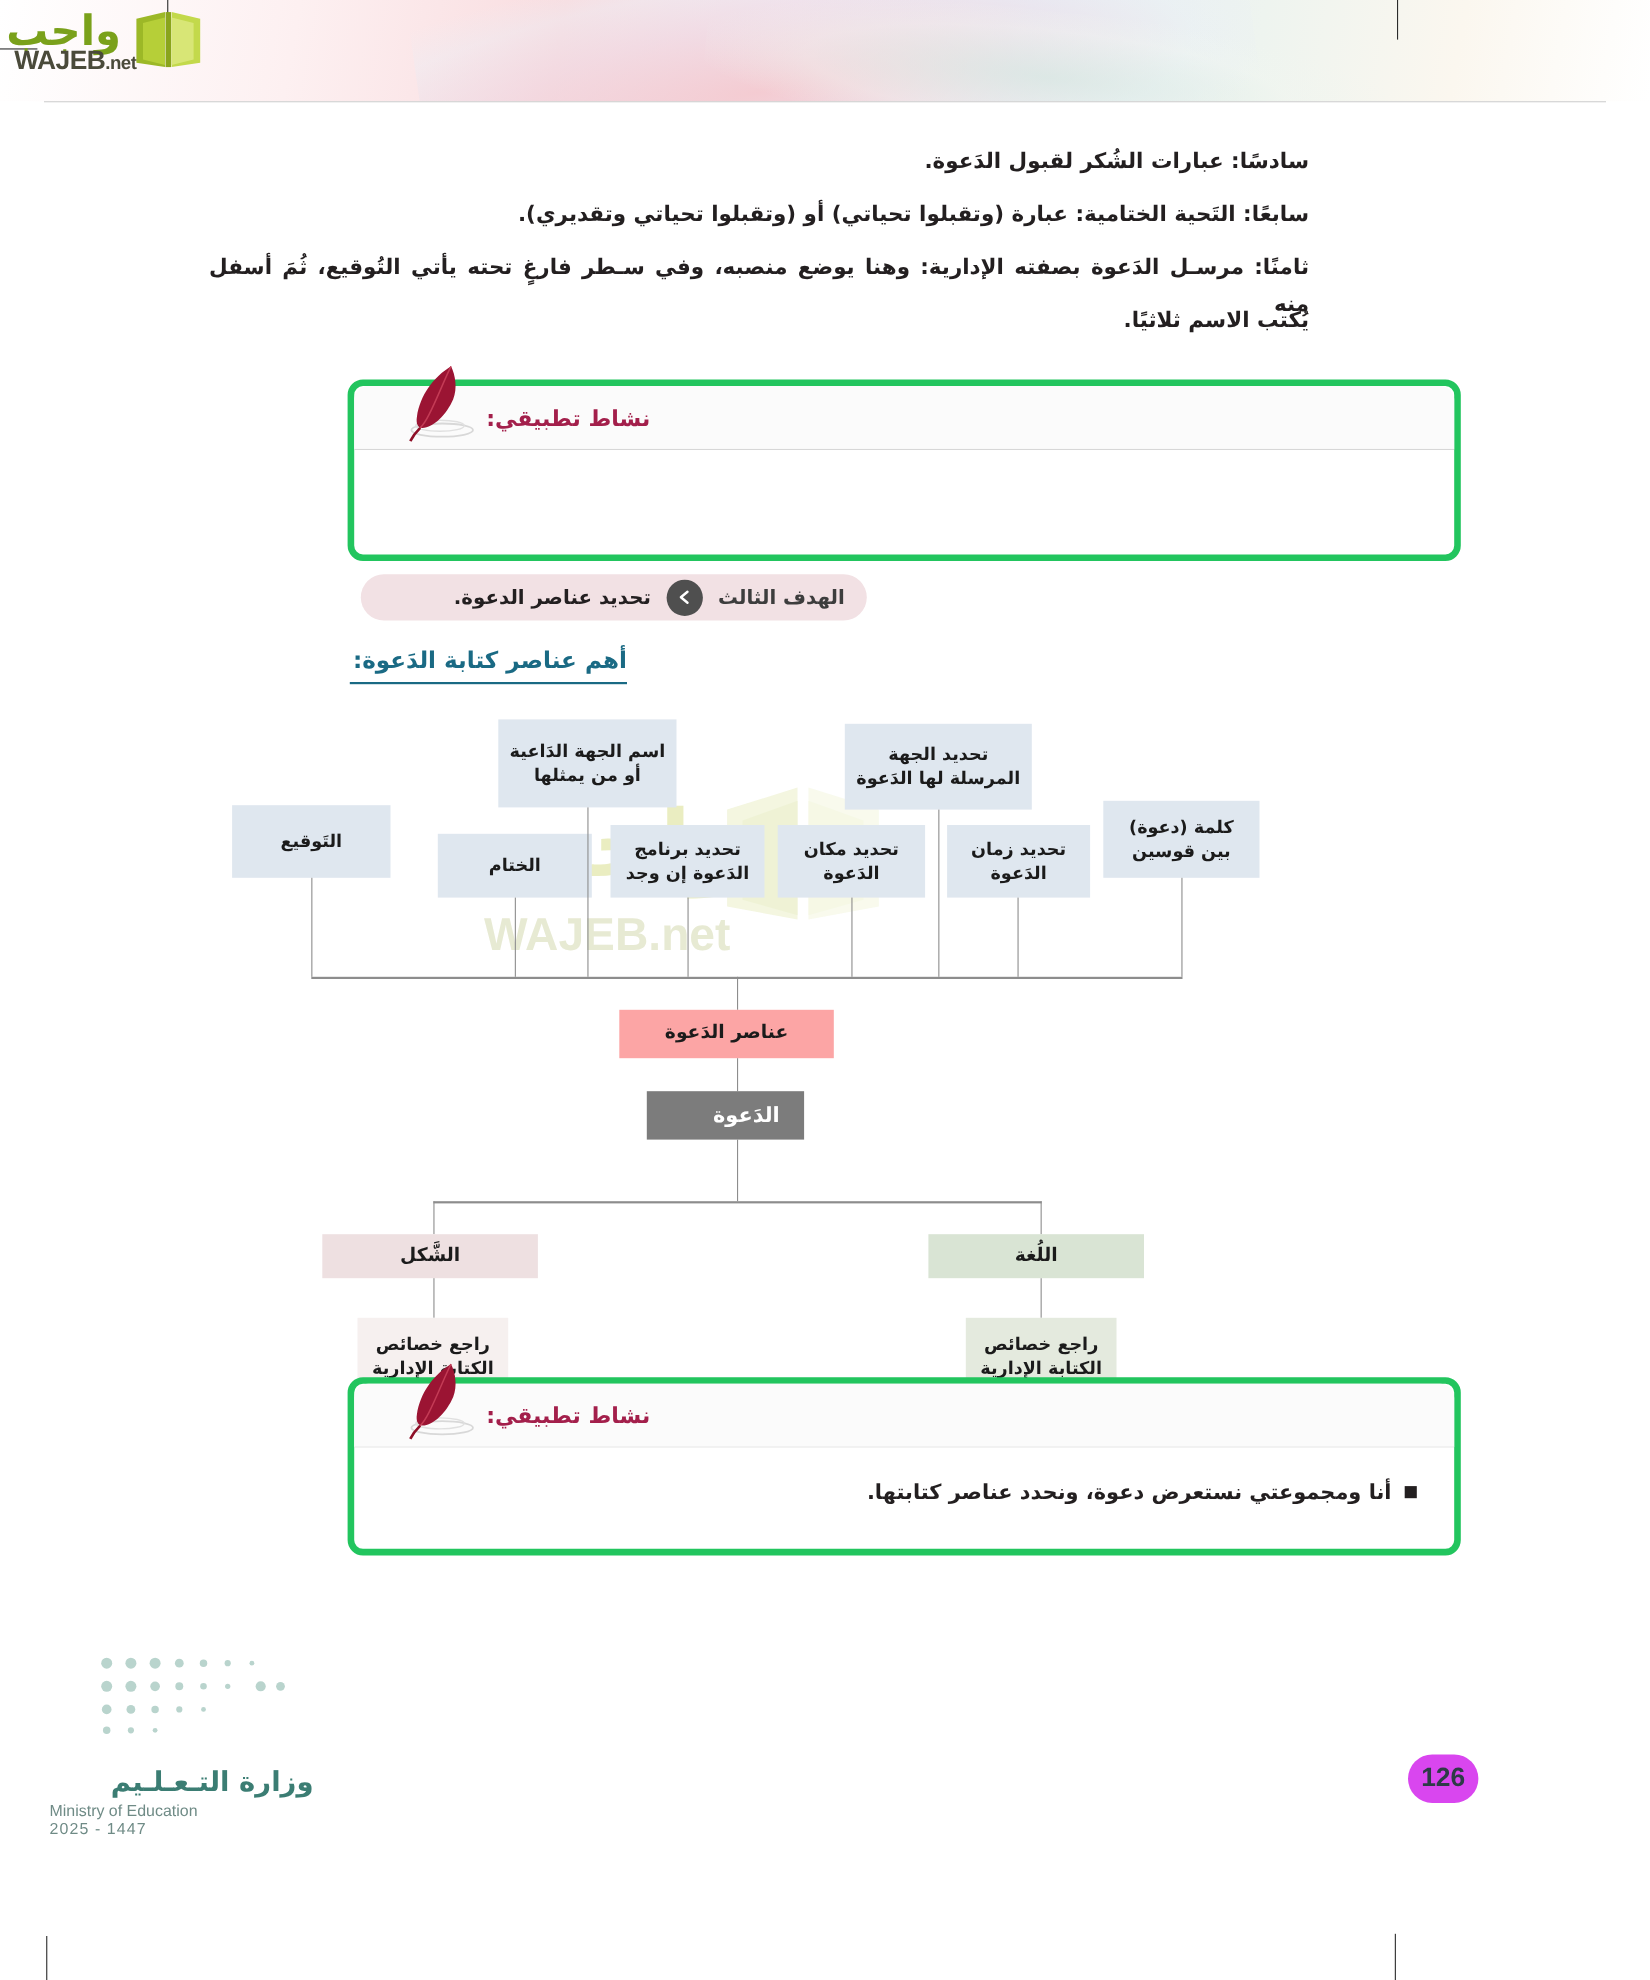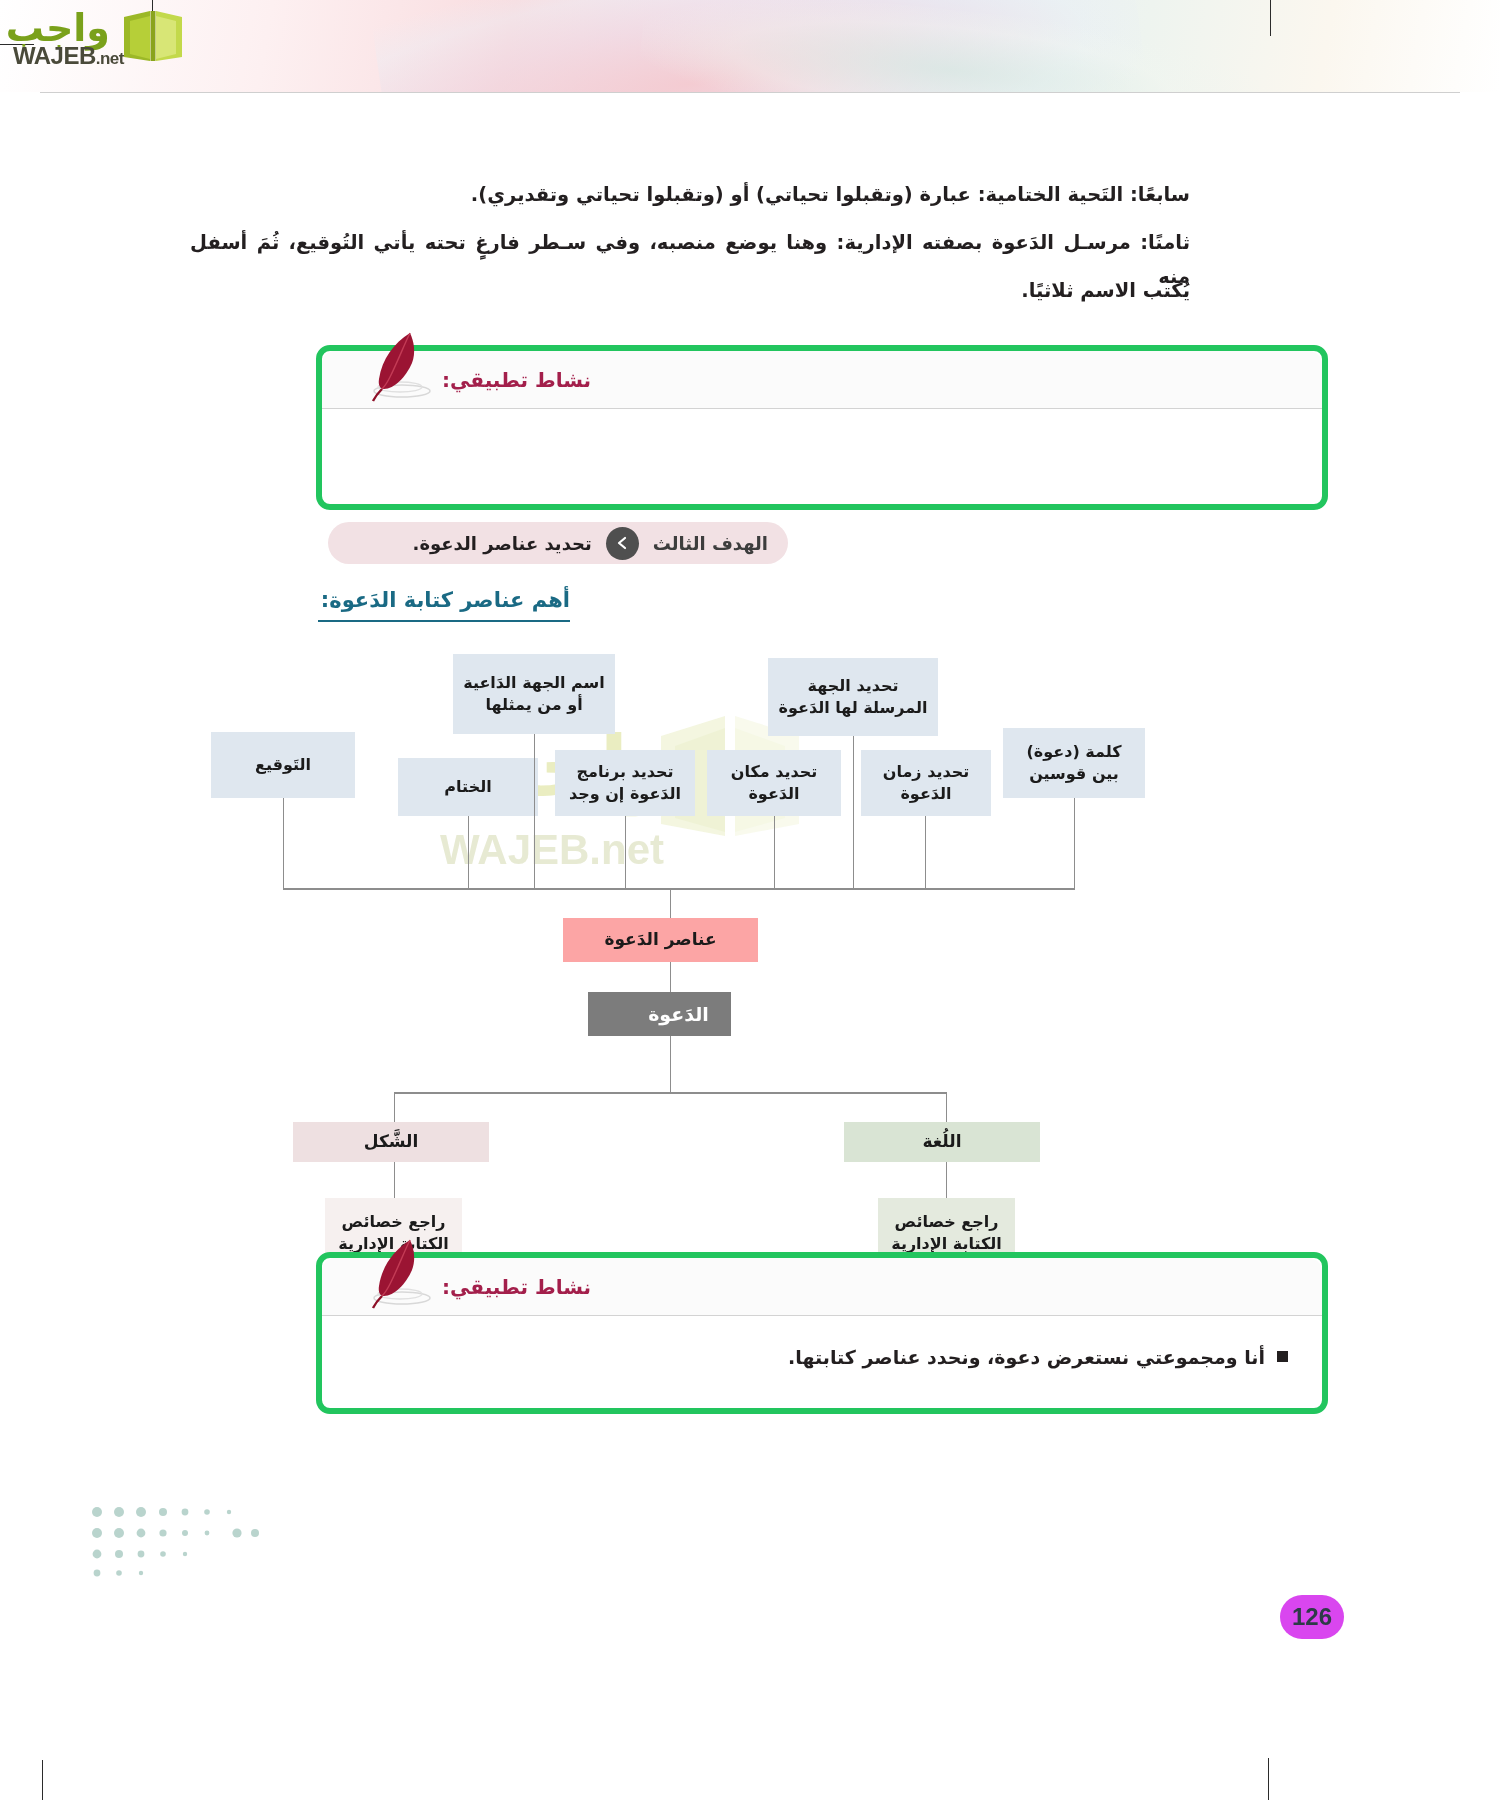--- a/index.html
+++ b/index.html
@@ -186,20 +186,21 @@
     <div class="wm-en" data-name="wajeb-english-text"><span>WAJEB</span><small>.net</small></div>
     <svg class="wm-book" viewBox="0 0 62 58" data-name="open-book-icon">
       <path d="M2 8 L28 2 L28 52 L2 48 Z" fill="#9cb827"></path>
       <path d="M34 2 L60 8 L60 48 L34 52 Z" fill="#c3d94b"></path>
       <path d="M8 12 L28 7 L28 50 L8 45 Z" fill="#b6cf38"></path>
       <path d="M34 7 L54 12 L54 45 L34 50 Z" fill="#d8e676"></path>
       <rect x="28.5" y="2" width="5" height="50" fill="#8aa41c"></rect>
     </svg>
   </div>
 
+  <div class="para" id="p1" data-name="paragraph-sixth">سادسًا: عبارات الشُكر لقبول الدَعوة.</div>
   <div class="para" id="p2" data-name="paragraph-seventh">سابعًا: التَحية الختامية: عبارة (وتقبلوا تحياتي) أو (وتقبلوا تحياتي وتقديري).</div>
   <div class="para" id="p3" data-name="paragraph-eighth">ثامنًا: مرسـل الدَعوة بصفته الإدارية: وهنا يوضع منصبه، وفي سـطر فارغٍ تحته يأتي التُوقيع، ثُمَ أسفل منه</div>
   <div class="para" id="p3b" data-name="paragraph-eighth-cont">يُكتب الاسم ثلاثيًا.</div>
 
   <div class="activity" id="act1" data-name="activity-box-top">
     <div class="hdr" data-name="activity-header-top">
       <svg class="feather" viewBox="0 0 78 74" data-name="feather-icon">
         <ellipse cx="42" cy="62" rx="28" ry="6" fill="none" stroke="#d8d8d8" stroke-width="1.6"></ellipse>
         <ellipse cx="40" cy="58" rx="22" ry="5" fill="none" stroke="#e0e0e0" stroke-width="1.3"></ellipse>
         <path d="M50 4 C34 14 22 30 19 50 C18 56 20 60 24 60 C34 60 46 48 52 34 C56 24 54 12 50 4 Z" fill="#9b1433"></path>
@@ -324,18 +325,23 @@
         <circle cx="56" cy="54" r="3.4"></circle>
         <circle cx="78" cy="54" r="2.8"></circle>
         <circle cx="100" cy="54" r="2.2"></circle>
         <circle cx="170" cy="33" r="4"></circle>
       <circle cx="12" cy="73" r="3.4"></circle>
         <circle cx="34" cy="73" r="2.8"></circle>
         <circle cx="56" cy="73" r="2.2"></circle>
     </g>
   </svg>
 
+  <div class="moe" data-name="ministry-of-education-logo">
+    <div class="moe-ar" data-name="ministry-name-ar">وزارة التـعـلـيم</div>
+    <div class="moe-en" data-name="ministry-name-en">Ministry of Education</div>
+    <div class="moe-yr" data-name="ministry-year">2025 - 1447</div>
+  </div>
 
   <div class="pagenum" data-name="page-number">126</div>
 
   <div class="crop-bl" data-name="crop-mark-bottom-left"></div>
   <div class="crop-br" data-name="crop-mark-bottom-right"></div>
 </div>
 
 </body></html>

